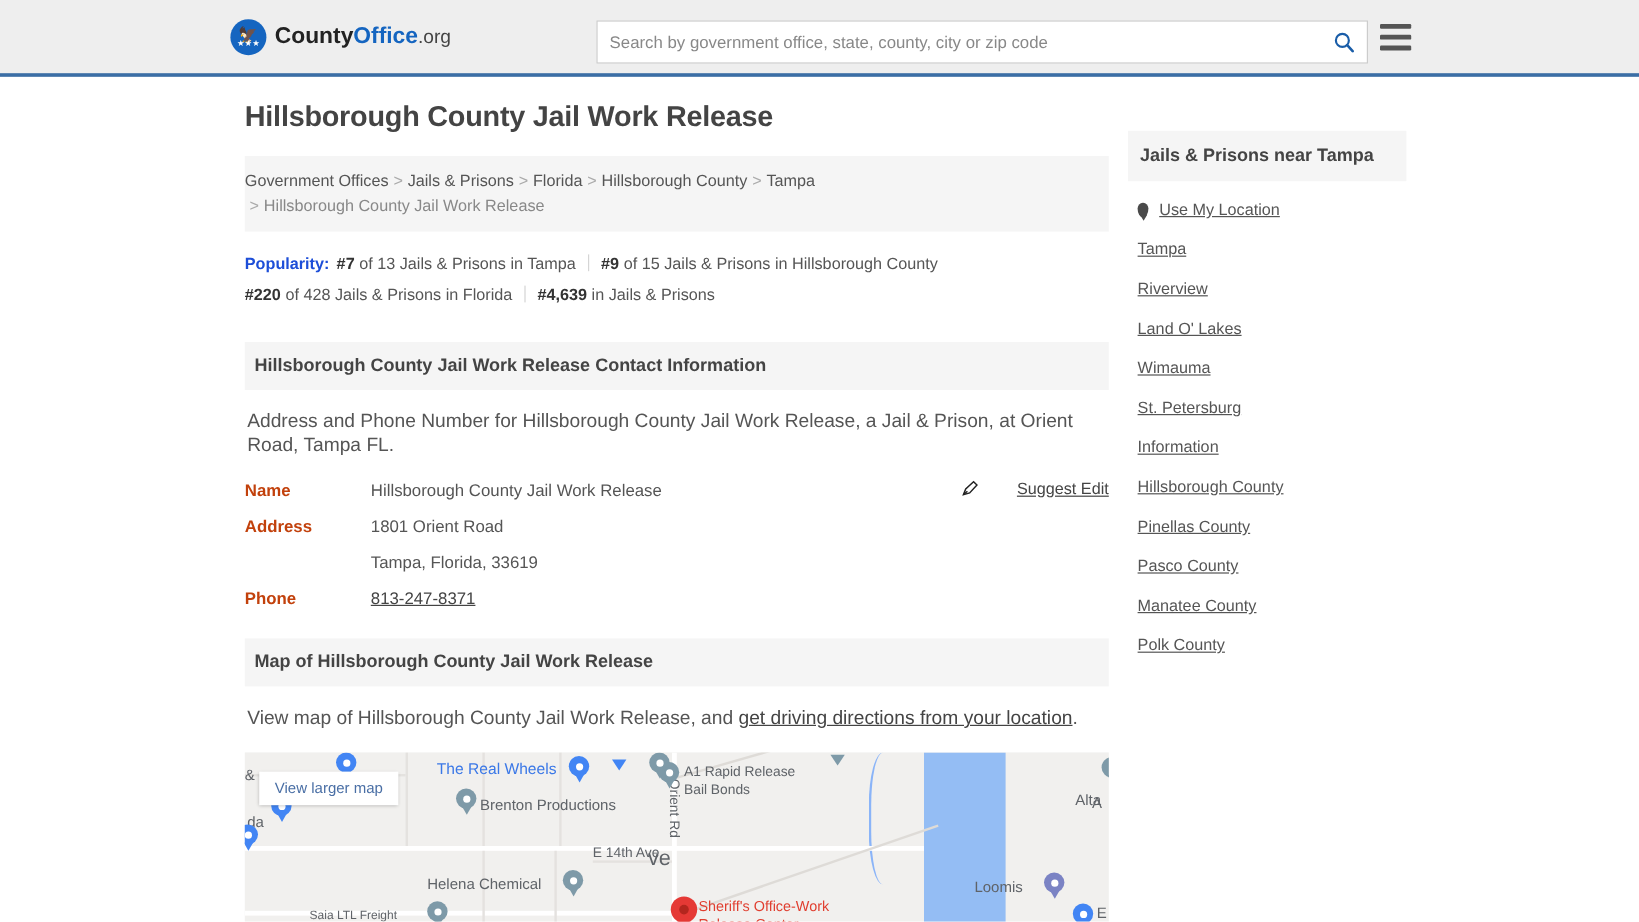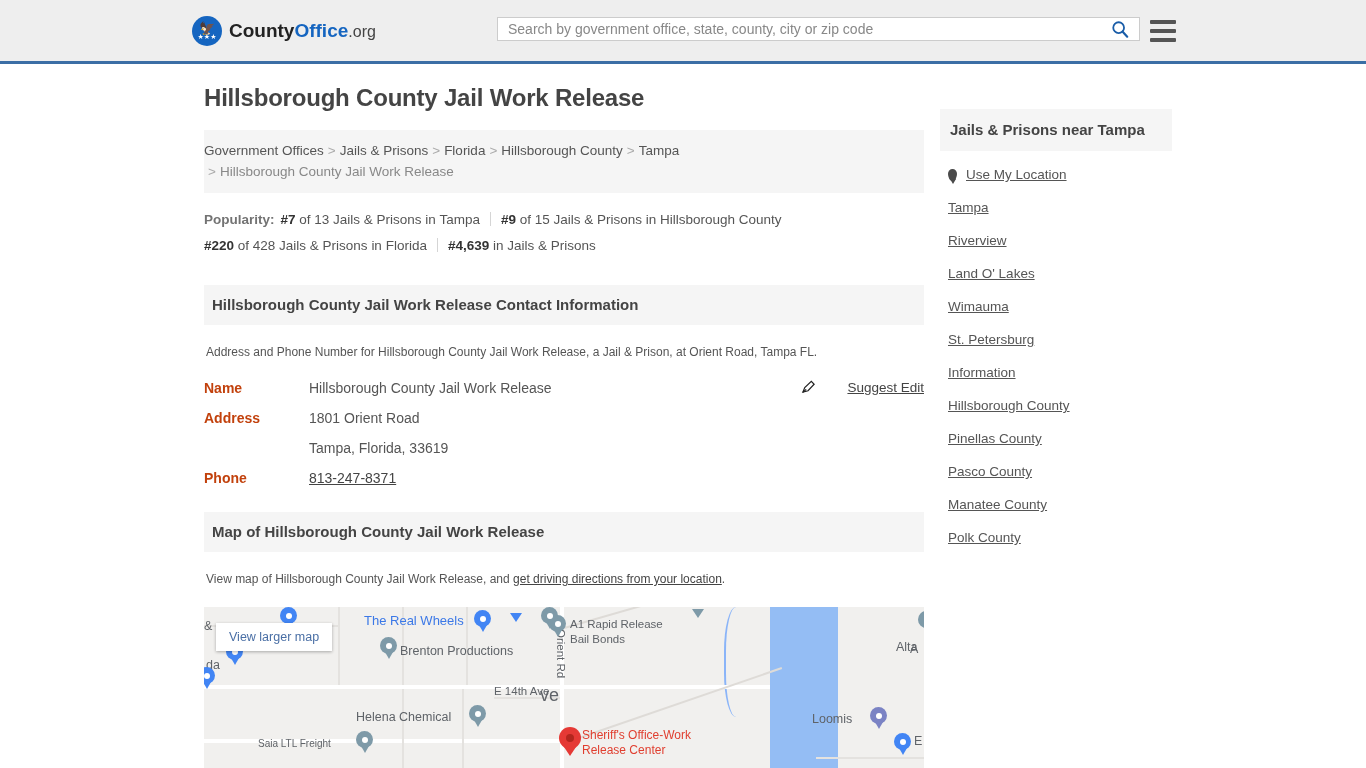--- a/index.html
+++ b/index.html
@@ -43,21 +43,21 @@
   .logo-text { font-size: 19px; color: #222222; white-space: nowrap; }
   .logo-text .b { color: #1565c0; font-weight: bold; }
   .logo-text .n { font-weight: bold; }
   .logo-text .org { color: #444444; font-size: 16px; }
 
   .search-wrap {
     position: absolute;
     left: 497px;
     top: 17px;
     width: 643px;
-    height: 24px;
+    height: 36px;
     background: #ffffff;
     border: 1px solid #cccccc;
     display: flex;
     align-items: center;
   }
   .search-input {
     flex: 1;
     border: none;
     outline: none;
     height: 28px;
@@ -123,42 +123,42 @@
   .breadcrumb .sep { color: #aaaaaa; margin: 0 4px; }
   .breadcrumb .current { color: #888888; }
 
   
   .popularity {
     margin-top: 14px;
     font-size: 13.5px;
     line-height: 26px;
     color: #555555;
   }
-  .popularity .label { font-weight: bold; color: #737373; margin-right: 6px; }
+  .popularity .label { font-weight: bold; color: #1d4ed8; margin-right: 6px; }
   .pop-item { white-space: nowrap; }
   .pop-item .rank { font-weight: bold; color: #333333; }
   .pop-divider {
     display: inline-block;
     border-left: 1px solid #d5d5d5;
     height: 14px;
     margin: 0 10px;
     vertical-align: -2px;
   }
 
   
   .section-header {
     background: #f5f5f5;
     padding: 11px 10px 12px 8px;
     margin-top: 26px;
     font-size: 15px;
     font-weight: bold;
     color: #444444;
   }
   .section-desc {
-    font-size: 12px;
+    font-size: 16px;
     line-height: 20px;
     color: #555555;
     margin-top: 17px;
     padding: 0 2px;
   }
 
   
   .info-table {
     margin-top: 18px;
     position: relative;

